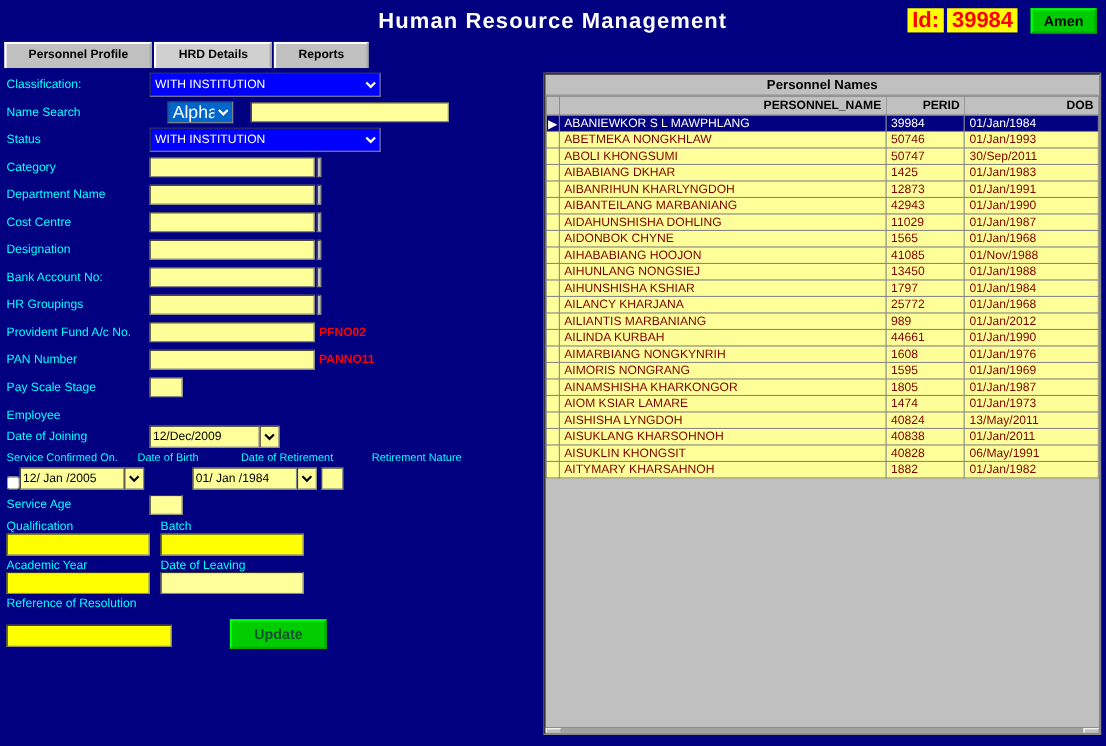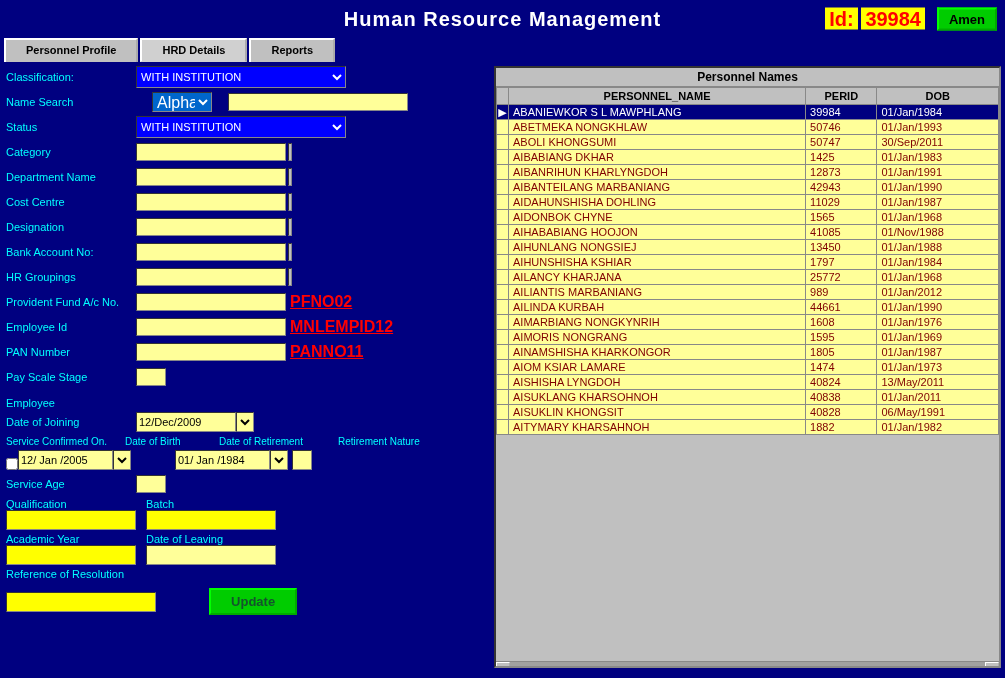--- a/index.html
+++ b/index.html
@@ -115,21 +115,21 @@
       width: 150px;
     }
     .form-select {
       background: #0000ff;
       color: #fff;
       border: 1px inset #888;
       height: 22px;
       font-size: 11px;
       width: 210px;
     }
-    .badge-red { color: #ff0000; font-weight: bold; font-size: 16px; margin-left: 4px; text-decoration: underline; }
+    .badge-red { color: #ff0000; font-weight: bold; font-size: 11px; margin-left: 4px; }
     .name-search-row {
       display: flex;
       align-items: center;
       gap: 16px;
       margin-bottom: 3px;
     }
     .alpha-select {
       background: #0066cc;
       color: #fff;
       border: 1px inset #888;
@@ -185,21 +185,21 @@
     table {
       width: 100%;
       border-collapse: collapse;
       font-size: 11px;
     }
     thead th {
       background: #c0c0c0;
       color: #000;
       border: 1px solid #888;
       padding: 2px 4px;
-      text-align: center;
+      text-align: right;
       font-weight: bold;
       position: sticky;
       top: 0;
     }
     tbody tr {
       background: #ffff99;
     }
     tbody tr.selected {
       background: #000080;
       color: #fff;
@@ -328,25 +328,20 @@
       <input type="text" class="form-input form-input-medium" style="">
       <div style="width:4px;height:18px;background:#c0c0c0;margin-left:2px;border:1px inset #888;"></div>
     </div>
 
     <div class="form-row">
       <span class="form-label">Provident Fund A/c No.</span>
       <input type="text" class="form-input" style="width: 150px;">
       <span class="badge-red">PFNO02</span>
     </div>
 
-    <div class="form-row">
-      <span class="form-label">Employee Id</span>
-      <input type="text" class="form-input" style="width: 150px;">
-      <span class="badge-red">MNLEMPID12</span>
-    </div>
 
     <div class="form-row">
       <span class="form-label">PAN Number</span>
       <input type="text" class="form-input" style="width: 150px;">
       <span class="badge-red">PANNO11</span>
     </div>
 
     <div class="form-row">
       <span class="form-label">Pay Scale Stage</span>
       <input type="text" class="form-input small-input" style="">

